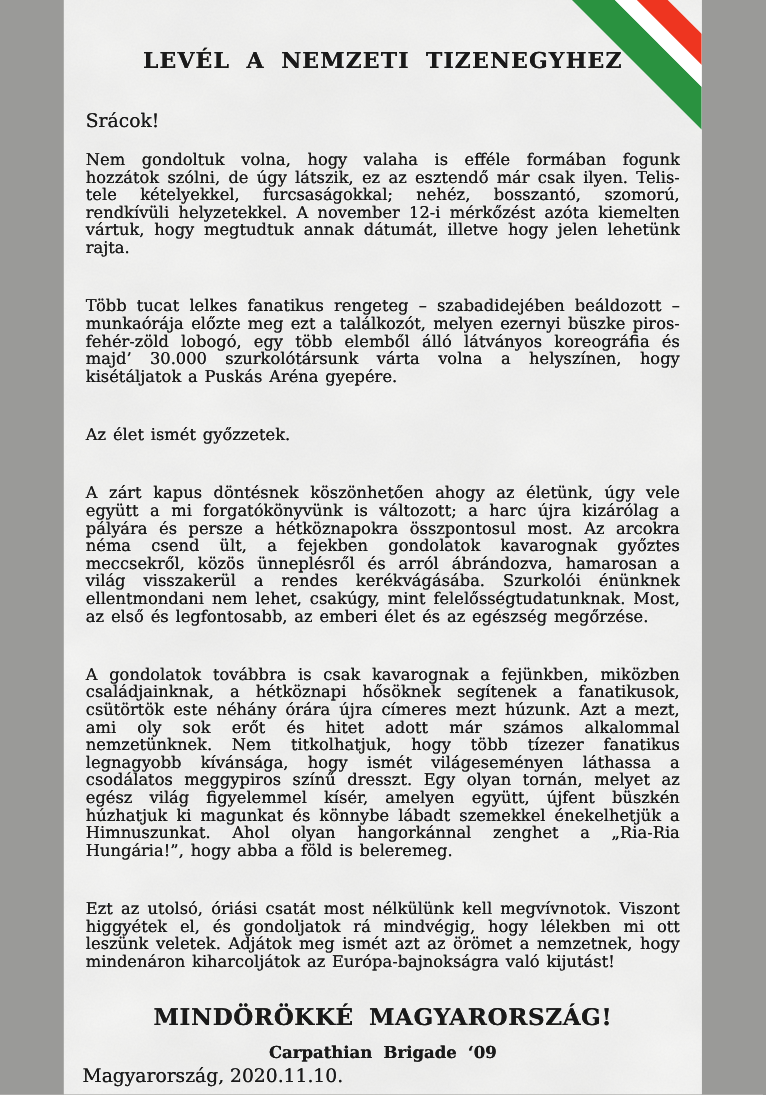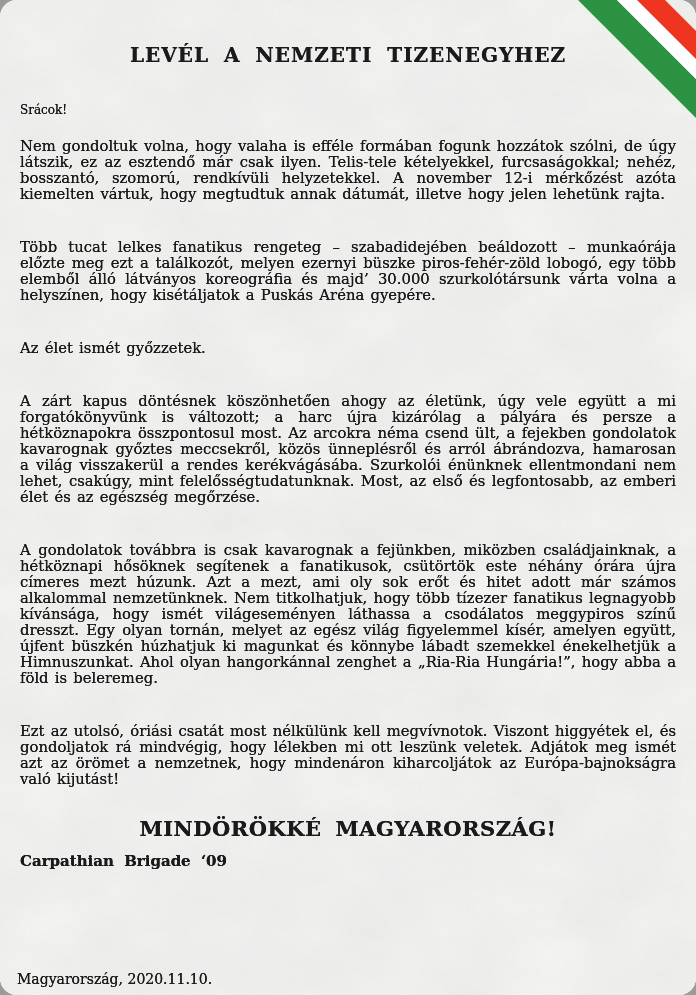--- a/index.html
+++ b/index.html
@@ -2,28 +2,27 @@
 <html lang="hu" style="--paper: #e6e5e3; --ink: #1a1a1a;"><head>
 <meta charset="utf-8">
 <style>
   html, body {
     margin: 0;
     padding: 0;
     background: #9a9a98;
   }
   .page {
     position: relative;
-    width: 696px;
+    width: 580px;
     height: 995px;
     margin: 0 auto;
     overflow: hidden;
     background: var(--paper, #e6e5e3);
     font-family: "DejaVu Serif", "Liberation Serif", serif;
     color: var(--ink, #1a1a1a);
-    border-radius: 17px;
   }
   .texture {
     position: absolute;
     inset: 0;
     width: 100%;
     height: 100%;
     display: block;
   }
   .ribbon {
     position: absolute;
@@ -45,21 +44,21 @@
     text-align: center;
     font-size: 20px;
     line-height: 22px;
     font-weight: bold;
     letter-spacing: 1px;
     word-spacing: 7px;
     text-shadow: 0 0 0.5px currentColor;
   }
   .salutation {
     margin: 0;
-    font-size: 12px;
+    font-size: 17px;
     line-height: 16px;
     text-shadow: 0 0 0.4px currentColor;
   }
   .body-text p {
     margin: 37px 0 0 0;
     font-size: 14.8px;
     line-height: 16px;
     text-align: justify;
     text-justify: inter-word;
     word-spacing: 1.5px;
@@ -73,32 +72,32 @@
     text-align: center;
     font-size: 21px;
     line-height: 17px;
     font-weight: bold;
     letter-spacing: 0.5px;
     word-spacing: 6px;
     text-shadow: 0 0 0.5px currentColor;
   }
   .signature {
     margin: 16px 0 0 0;
-    text-align: left;
+    text-align: center;
     font-size: 15px;
     line-height: 16px;
     font-weight: bold;
     word-spacing: 5px;
     text-shadow: 0 0 0.4px currentColor;
   }
   .footer {
     position: absolute;
     left: 17px;
     bottom: 9px;
-    font-size: 14px;
+    font-size: 17px;
     line-height: 14px;
     z-index: 2;
     text-shadow: 0 0 0.4px currentColor;
   }
 </style>
 </head>
 <body>
 
 <div class="page">
 

